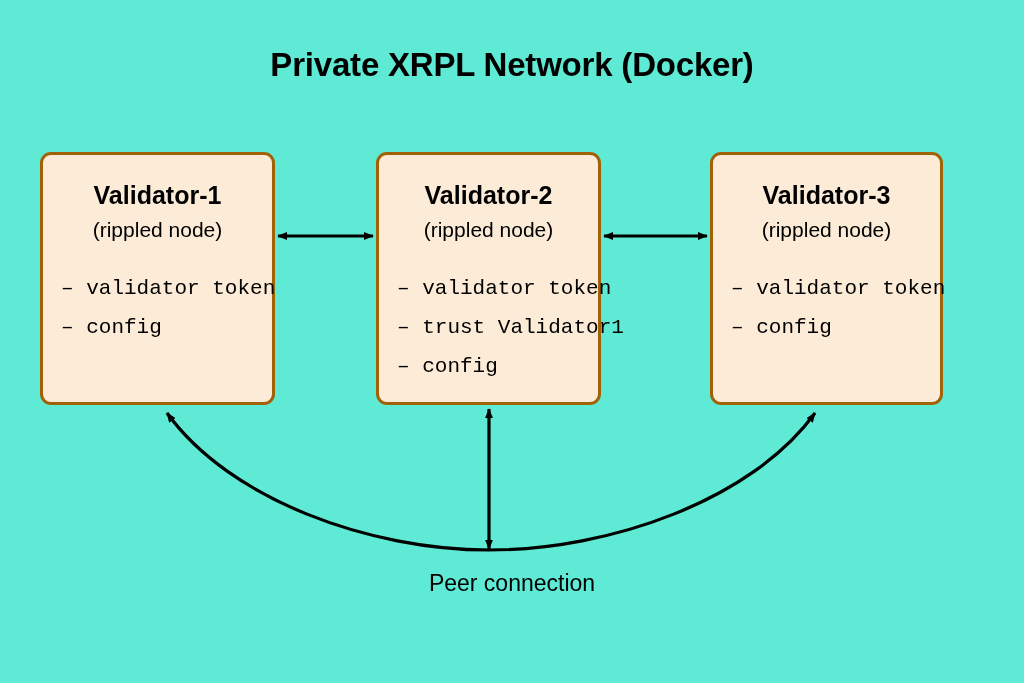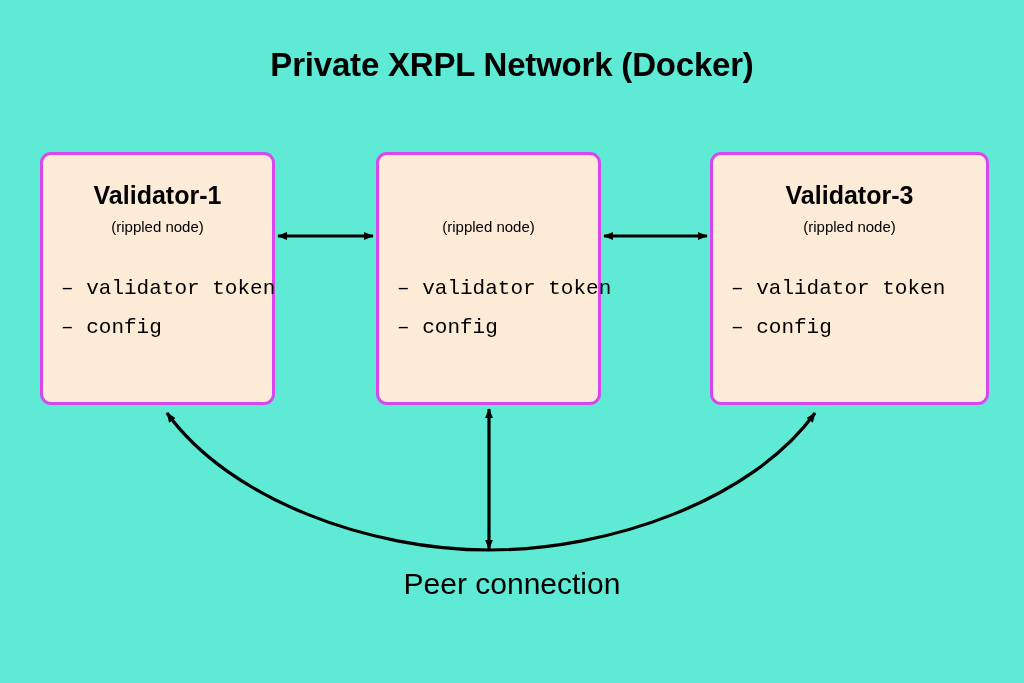--- a/index.html
+++ b/index.html
@@ -26,46 +26,46 @@
     text-align: center;
     font-size: 33px;
     font-weight: bold;
     letter-spacing: -0.2px;
     color: #000000;
   }
   .node-box {
     position: absolute;
     box-sizing: border-box;
     background: #fbebd7;
-    border: 3px solid #d946ef;
+    border: 3px solid #a16207;
     border-radius: 11px;
     top: 152px;
     height: 253px;
   }
   #node-validator-1 { left: 40px;  width: 235px; }
   #node-validator-2 { left: 376px; width: 225px; }
-  #node-validator-3 { left: 710px; width: 279px; }
+  #node-validator-3 { left: 710px; width: 233px; }
 
   .node-title {
     position: absolute;
     left: 0;
     right: 0;
     top: 27px;
     text-align: center;
     font-size: 25px;
     font-weight: bold;
     line-height: 1.05;
   }
   .node-subtitle {
     position: absolute;
     left: 0;
     right: 0;
     top: 64px;
     text-align: center;
-    font-size: 15px;
+    font-size: 21px;
     font-weight: normal;
     line-height: 1.05;
   }
   .node-bullets {
     position: absolute;
     left: 18px;
     right: 8px;
     top: 114px;
     font-size: 21px;
     line-height: 39px;
@@ -83,21 +83,21 @@
     height: 683px;
     pointer-events: none;
   }
 
   #peer-caption {
     position: absolute;
     left: 0;
     top: 568px;
     width: 1024px;
     text-align: center;
-    font-size: 30px;
+    font-size: 23px;
     line-height: 31px;
   }
 </style>
 </head>
 <body>
 
 <div id="canvas">
 
   <div id="diagram-title">Private XRPL Network (Docker)</div>
 
@@ -125,23 +125,25 @@
   <div class="node-box" id="node-validator-1">
     <div class="node-title">Validator-1</div>
     <div class="node-subtitle">(rippled node)</div>
     <div class="node-bullets">
       <div class="bullet-line">– validator token</div>
       <div class="bullet-line">– config</div>
     </div>
   </div>
 
   <div class="node-box" id="node-validator-2">
+    <div class="node-title">Validator-2</div>
     <div class="node-subtitle">(rippled node)</div>
     <div class="node-bullets">
       <div class="bullet-line">– validator token</div>
+      <div class="bullet-line">– trust Validator1</div>
       <div class="bullet-line">– config</div>
     </div>
   </div>
 
   <div class="node-box" id="node-validator-3">
     <div class="node-title">Validator-3</div>
     <div class="node-subtitle">(rippled node)</div>
     <div class="node-bullets">
       <div class="bullet-line">– validator token</div>
       <div class="bullet-line">– config</div>

